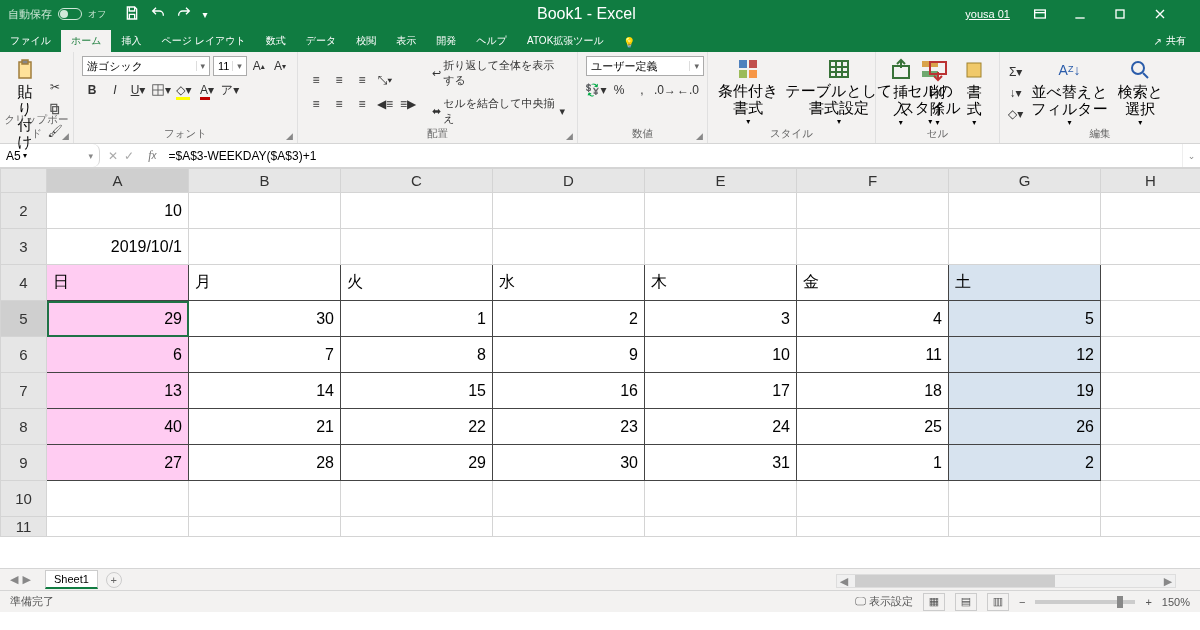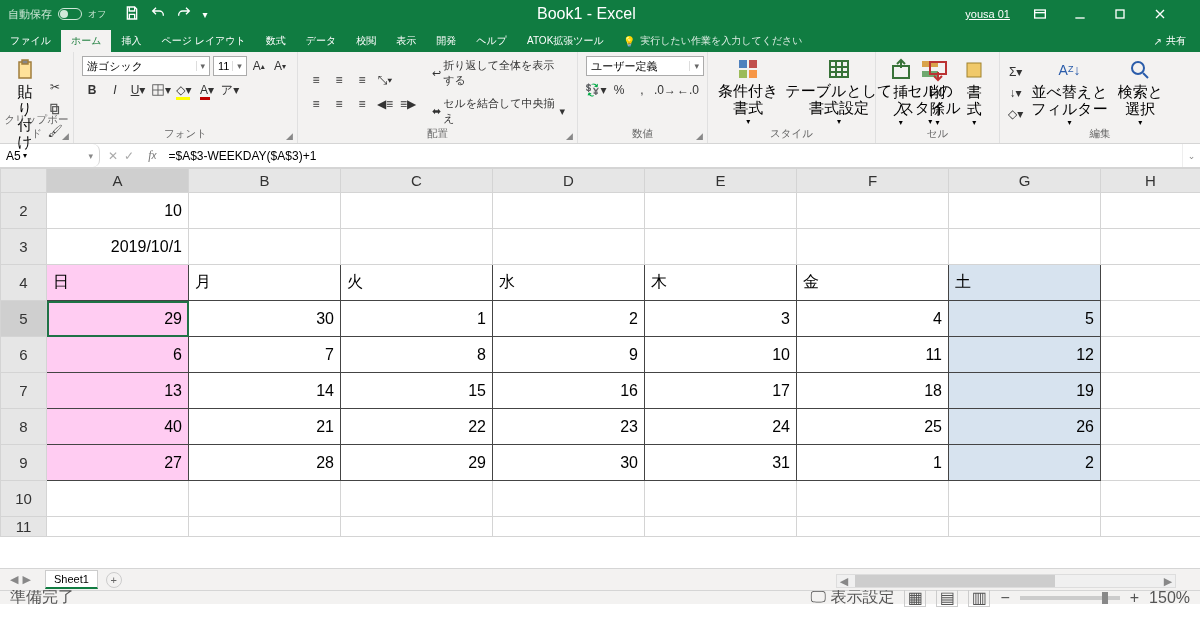--- a/index.html
+++ b/index.html
@@ -71,21 +71,21 @@
   
   .sheettabs { height:22px; background:#f3f2f1; border-top:1px solid #d5d5d5; display:flex; align-items:center; font-size:11px; position:relative;}
   .sheetnav { display:flex; gap:4px; padding:0 10px; color:#888;}
   .sheettab { background:#fff; border:1px solid #ccc; border-bottom:2px solid #107c41; padding:2px 8px; margin-left:4px;}
   .addsheet { margin-left:8px; color:#666; border:1px solid #ccc; border-radius:50%; width:16px; height:16px; display:flex; align-items:center; justify-content:center; font-size:11px;}
   .sheettabs .hscroll { position:absolute; right:24px; bottom:2px; width:340px; height:14px; background:#f0f0f0; border:1px solid #ddd; display:flex; align-items:center;}
   .sheettabs .hscroll .thumb { width:200px; height:12px; background:#cdcdcd; margin-left:4px;}
   .sheettabs .hscroll .arr { width:14px; text-align:center; color:#888;}
 
   
-  .status { height: 14px; background:#f3f2f1; border-top:1px solid #d5d5d5; display:flex; align-items:center; font-size:16px; color:#555; padding:0 10px; gap:10px;}
+  .status { height: 22px; background:#f3f2f1; border-top:1px solid #d5d5d5; display:flex; align-items:center; font-size:11px; color:#555; padding:0 10px; gap:10px;}
   .status .spacer { flex:1; }
   .viewbtn { width:22px; height:18px; border:1px solid #ccc; display:flex; align-items:center; justify-content:center;}
   .zoomslider { width:100px; height:4px; background:#ccc; position:relative;}
   .zoomslider .handle { position:absolute; left:82px; top:-4px; width:6px; height:12px; background:#888;}
 
   .ico-big { width:26px; height:26px; }
 </style>
 </head>
 <body>
 
@@ -145,21 +145,20 @@
   <div class="tab">ページ レイアウト</div>
   <div class="tab">数式</div>
   <div class="tab">データ</div>
   <div class="tab">校閲</div>
   <div class="tab">表示</div>
   <div class="tab">開発</div>
   <div class="tab">ヘルプ</div>
   <div class="tab">ATOK拡張ツール</div>
   <div class="tell">
     <span>💡</span>
-    <span>実行したい作業を入力してください</span>
   </div>
   <div class="spacer"></div>
   <div class="share">
     <span>↗</span>
     <span>共有</span>
   </div>
 </div>
 
 <div class="ribbon">
 

